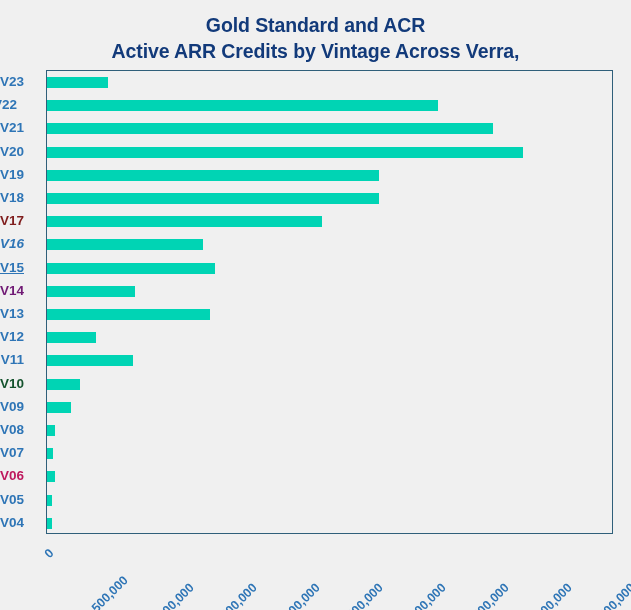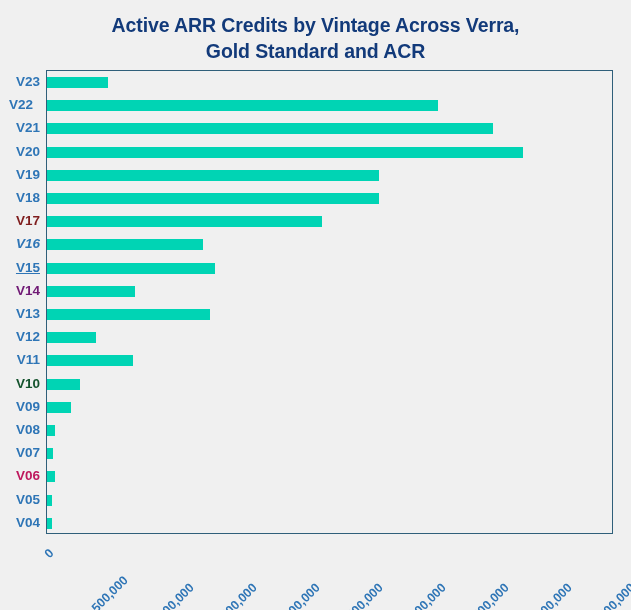--- a/index.html
+++ b/index.html
@@ -46,21 +46,21 @@
     height: 23.2px;
     display: flex;
     align-items: center;
   }
   .bar {
     height: 11px;
     background: #00d4b4;
   }
   #ylabels-layer {
     position: absolute;
-    left: 46px; top: 70px;
+    left: 30px; top: 70px;
     width: 567px; height: 464px;
   }
   .ylabel-cell {
     position: absolute;
     left: -44px;
     width: 38px;
     text-align: right;
     color: #2e75b6;
     font-size: 13.5px;
     font-weight: bold;
@@ -87,22 +87,22 @@
     display: block;
     transform: translateX(-100%);
   }
 </style>
 </head>
 <body>
 
 <div id="chart-root">
 
   <div id="chart-title">
+    <div>Gold Standard and ACR</div>
     <div>Active ARR Credits by Vintage Across Verra,</div>
-    <div>Gold Standard and ACR</div>
   </div>
 
   <div id="plot-frame">
     <div id="bars-layer">
         <div class="bar-row" style="top: 0px; height: 23.2px;">
           <div class="bar" title="V23: 485,000" style="width: 61.11px; background: rgb(0, 212, 180);"></div>
         </div>
         <div class="bar-row" style="top: 23.2px; height: 23.2px;">
           <div class="bar" title="V22: 3,100,000" style="width: 390.6px; background: rgb(0, 212, 180);"></div>
         </div>

